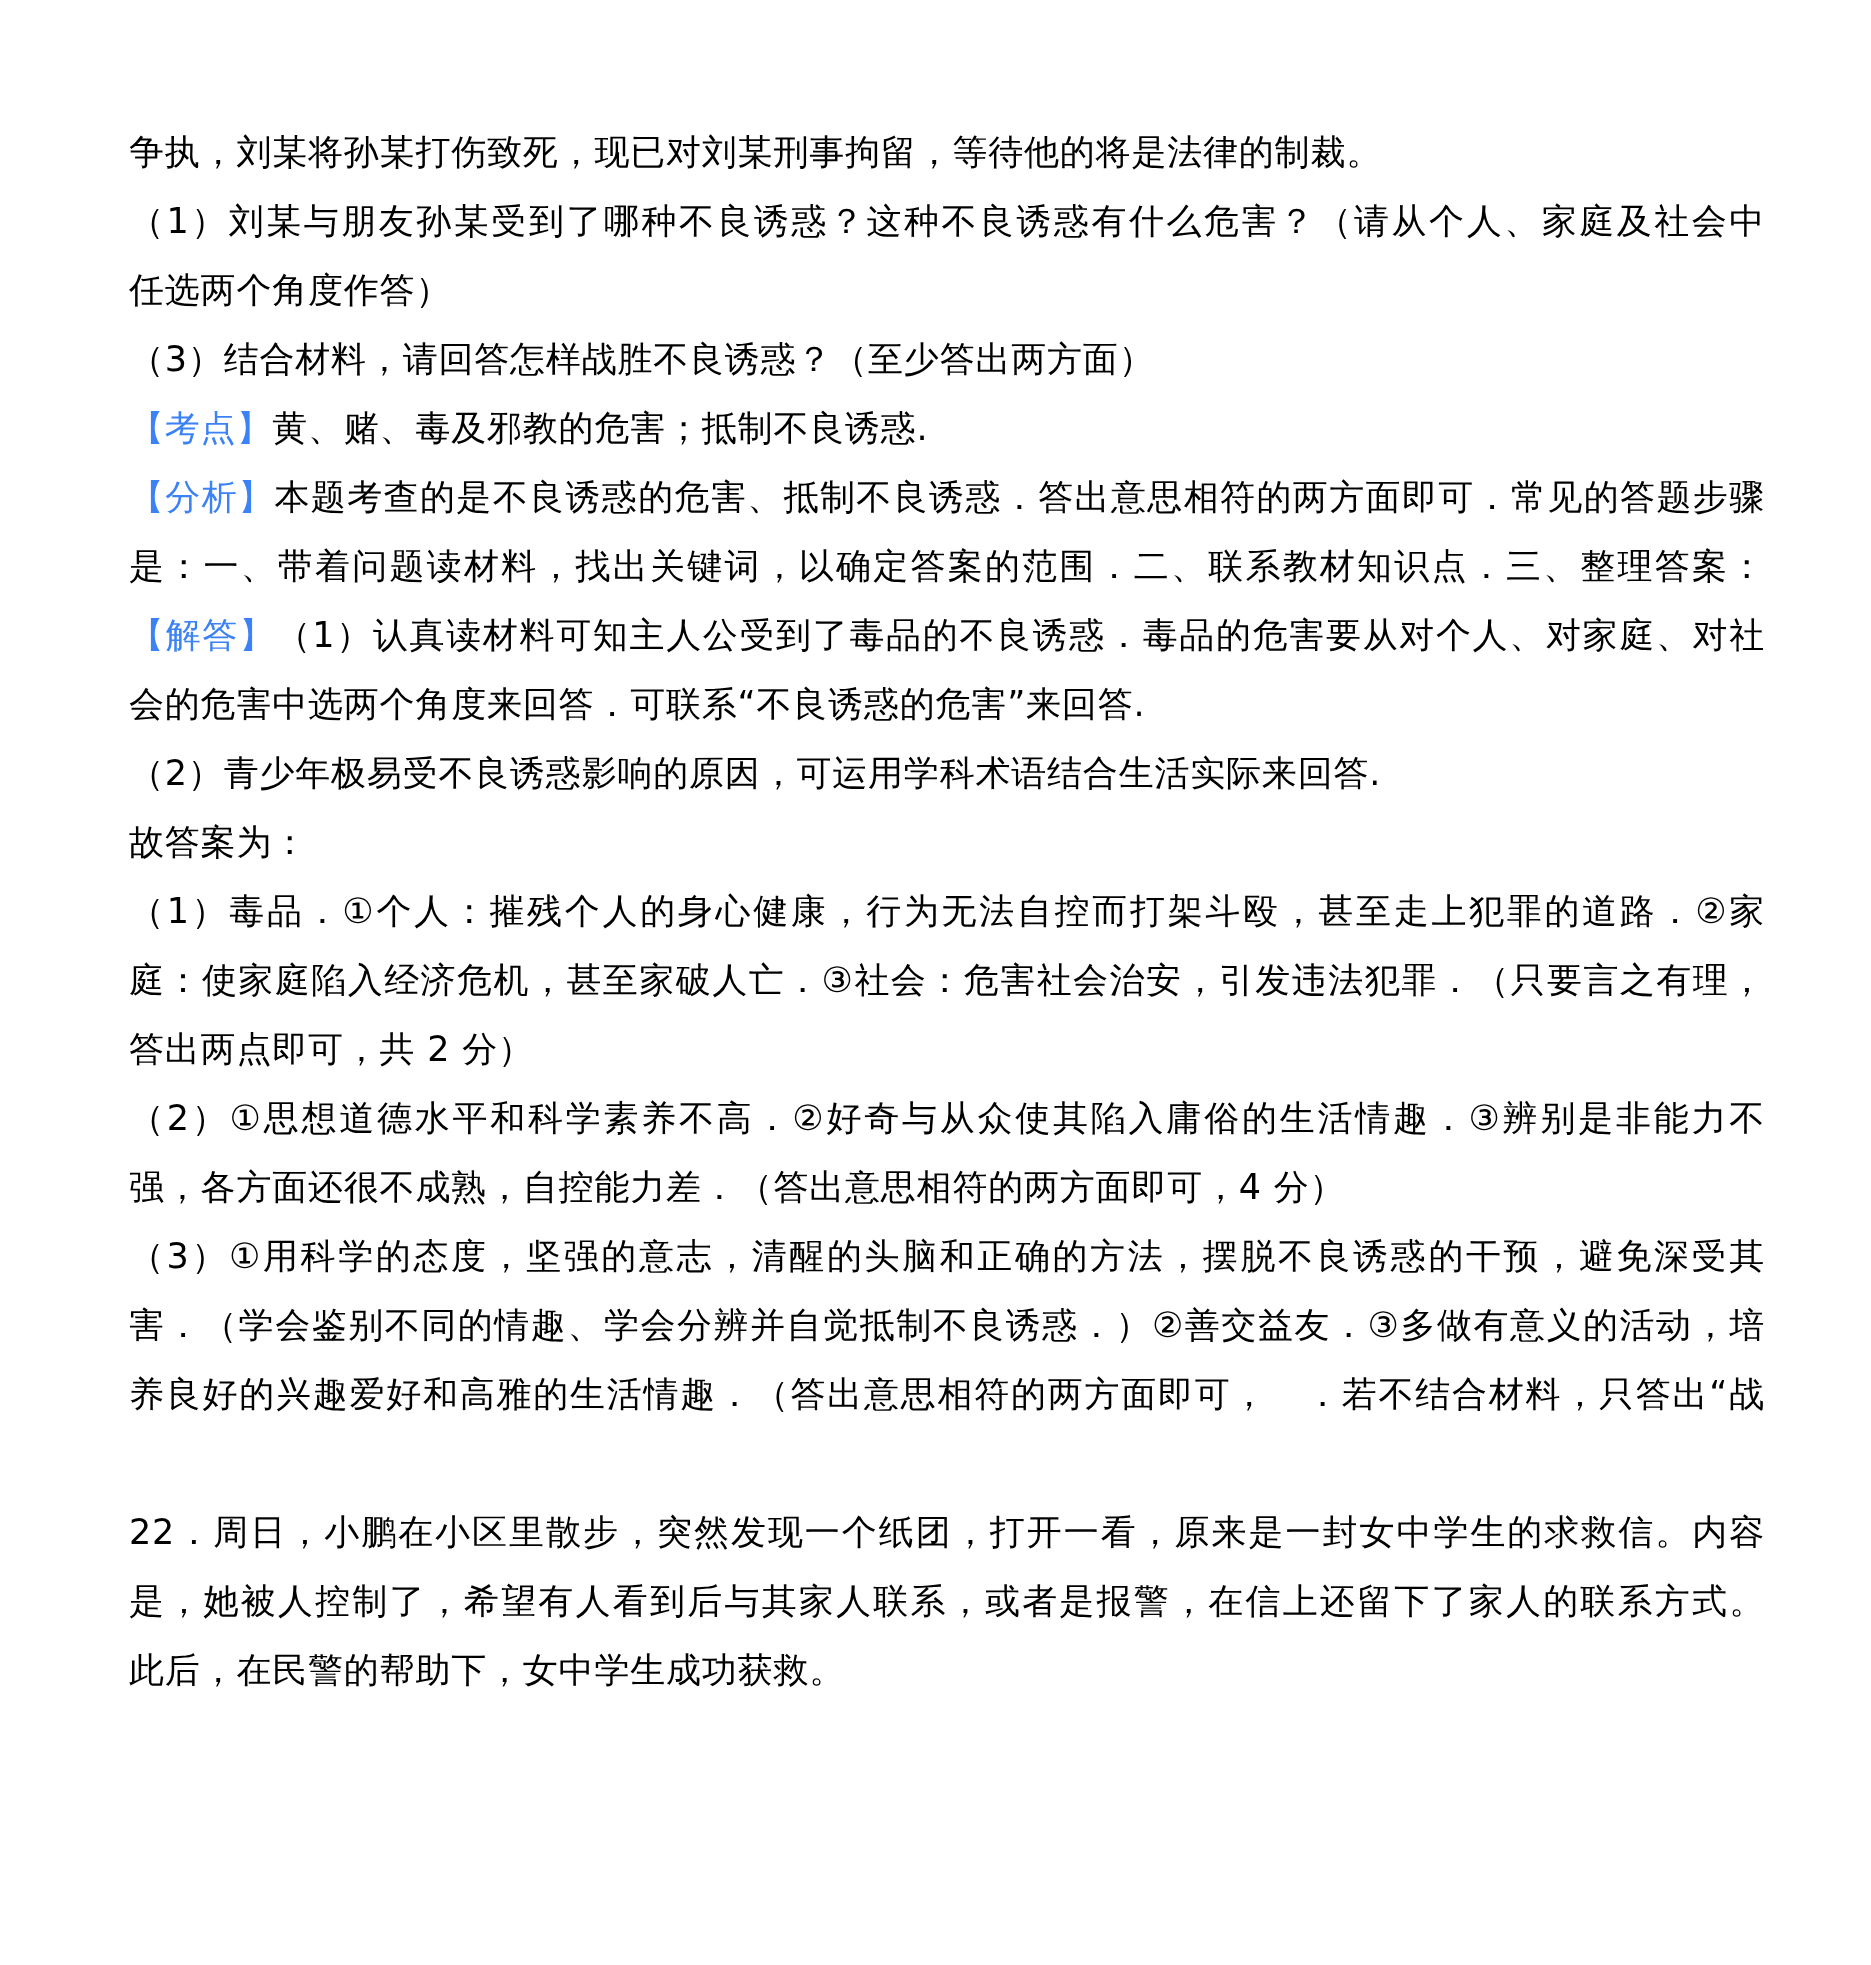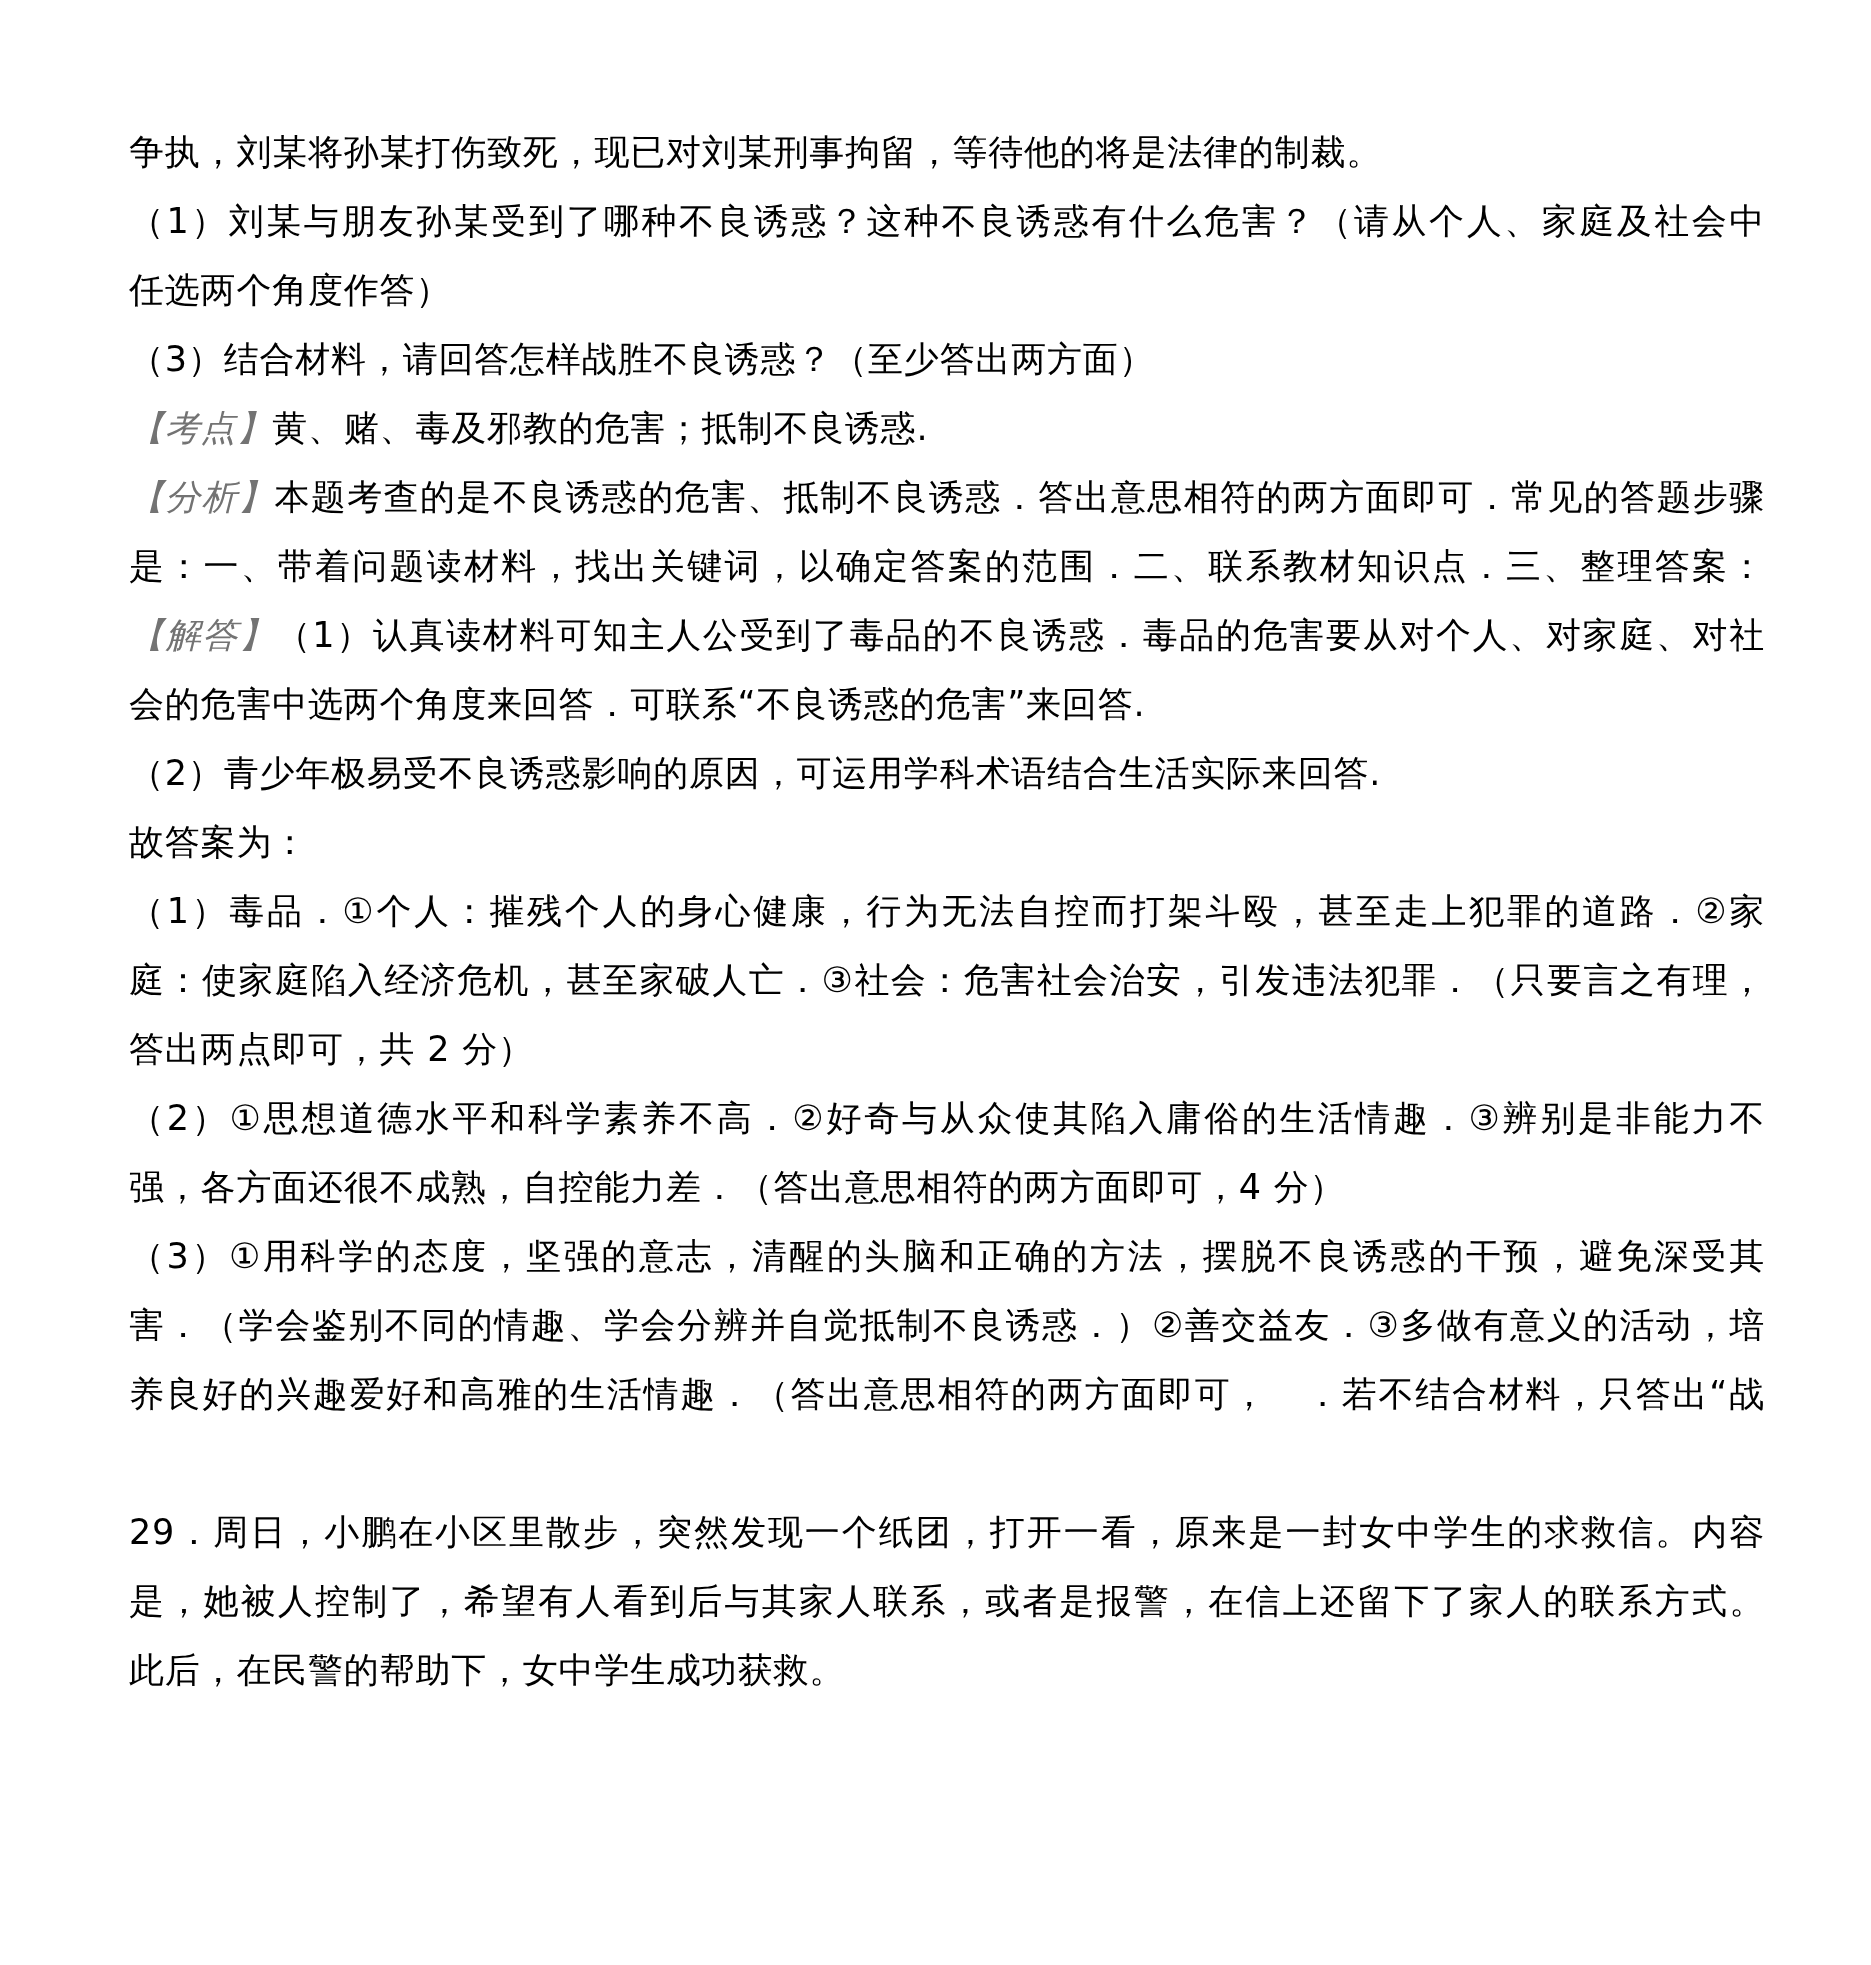--- a/index.html
+++ b/index.html
@@ -29,22 +29,21 @@
       letter-spacing: 0.8px;
       overflow: visible;
       margin-left: 7px;
     }
     .line.justify {
       text-align: justify;
       text-align-last: justify;
       white-space: normal;
     }
     .label {
-      color: #737373;
-      font-style: italic;
+      color: #3b82f6;
     }
     .gap {
       height: 69px;
     }
   </style>
 </head>
 <body>
 
 <div class="page">
 
@@ -73,18 +72,18 @@
   <div class="line justify">庭：使家庭陷入经济危机，甚至家破人亡．③社会：危害社会治安，引发违法犯罪．（只要言之有理，</div>
   <div class="line">答出两点即可，共 2 分）</div>
   <div class="line justify">（2）①思想道德水平和科学素养不高．②好奇与从众使其陷入庸俗的生活情趣．③辨别是非能力不</div>
   <div class="line">强，各方面还很不成熟，自控能力差．（答出意思相符的两方面即可，4 分）</div>
   <div class="line justify">（3）①用科学的态度，坚强的意志，清醒的头脑和正确的方法，摆脱不良诱惑的干预，避免深受其</div>
   <div class="line justify">害．（学会鉴别不同的情趣、学会分辨并自觉抵制不良诱惑．）②善交益友．③多做有意义的活动，培</div>
   <div class="line justify">养良好的兴趣爱好和高雅的生活情趣．（答出意思相符的两方面即可，　．若不结合材料，只答出“战</div>
 
   <div class="gap"></div>
 
-  <div class="line justify">29．周日，小鹏在小区里散步，突然发现一个纸团，打开一看，原来是一封女中学生的求救信。内容</div>
+  <div class="line justify">22．周日，小鹏在小区里散步，突然发现一个纸团，打开一看，原来是一封女中学生的求救信。内容</div>
   <div class="line justify">是，她被人控制了，希望有人看到后与其家人联系，或者是报警，在信上还留下了家人的联系方式。</div>
   <div class="line">此后，在民警的帮助下，女中学生成功获救。</div>
 
 </div>
 
 
 </body></html>

